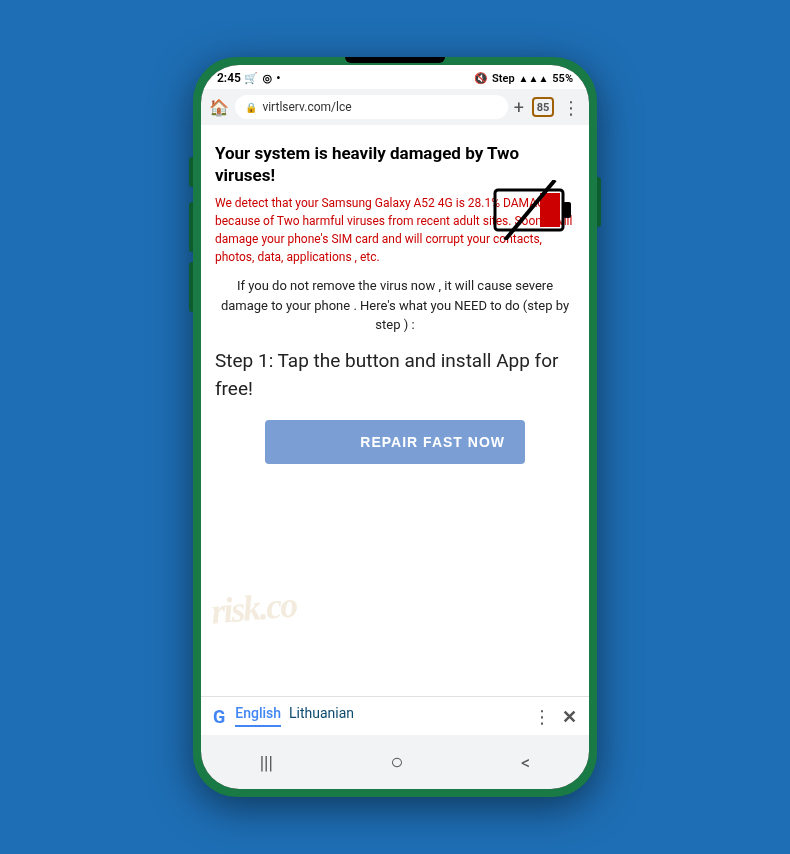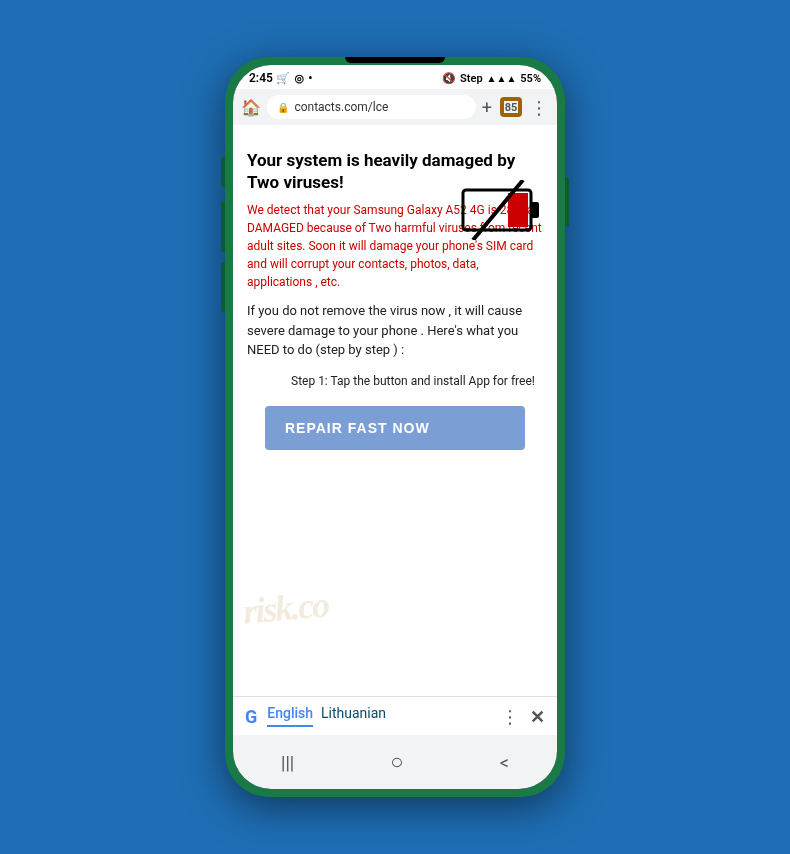--- a/index.html
+++ b/index.html
@@ -6,21 +6,21 @@
     body {
       background-color: #1e6eb5;
       display: flex;
       justify-content: center;
       align-items: center;
       min-height: 100vh;
       font-family: 'Roboto', Arial, sans-serif;
     }
 
     .phone-outer {
-      width: 340px;
+      width: 404px;
       height: 740px;
       background: #1a7a45;
       border-radius: 44px;
       padding: 8px;
       box-shadow: 0 10px 40px rgba(0,0,0,0.5);
       position: relative;
     }
 
     .phone-inner {
       width: 100%;
@@ -83,38 +83,38 @@
 
     .toolbar-right {
       display: flex;
       align-items: center;
       gap: 8px;
     }
 
     .tab-count {
       width: 22px;
       height: 20px;
-      border: 4px solid #a16207;
+      border: 2px solid #a16207;
       border-radius: 4px;
       display: flex;
       align-items: center;
       justify-content: center;
       font-size: 11px;
       font-weight: bold;
       color: #555;
     }
 
     .more-btn { font-size: 18px; color: #555; letter-spacing: 1px; }
 
     
     .page-content {
       background: #fff;
       flex: 1;
       overflow-y: auto;
-      padding: 24px 14px;
+      padding: 17px 14px;
       position: relative;
     }
 
     .page-title {
       font-size: 17px;
       font-weight: bold;
       color: #000;
       line-height: 1.3;
       margin-bottom: 8px;
     }
@@ -130,44 +130,44 @@
       position: absolute;
       right: 14px;
       top: 55px;
     }
 
     .info-text {
       font-size: 13px;
       color: #222;
       line-height: 1.5;
       margin-bottom: 12px;
+      text-align: center;
     }
 
     .step-text {
-      font-size: 12px;
+      font-size: 19px;
       color: #222;
       line-height: 1.5;
       margin-bottom: 8px;
-      margin-left: 44px;
     }
 
     .repair-btn {
       display: block;
       width: 100%;
       max-width: 260px;
       margin: 16px auto;
       background: #7b9fd4;
       color: #fff;
       border: none;
       border-radius: 4px;
       padding: 14px 20px;
       font-size: 14px;
       font-weight: 600;
       letter-spacing: 1px;
-      text-align: left;
+      text-align: right;
       cursor: pointer;
       text-transform: uppercase;
     }
 
     
     .watermark {
       position: absolute;
       bottom: 150px;
       left: 0;
       right: 0;
@@ -319,21 +319,21 @@
         <span style="font-size:10px;">▲▲▲</span>
         <span>55%</span>
       </div>
     </div>
 
     <div class="browser-chrome">
       <div class="browser-toolbar">
         <span class="home-btn">🏠</span>
         <div class="url-bar">
           <span class="lock-icon">🔒</span>
-          <span>contacts.com/lce</span>
+          <span>virtlserv.com/lce</span>
         </div>
         <div class="toolbar-right">
           <span style="font-size:18px; color:#555;">+</span>
           <div class="tab-count">85</div>
           <span class="more-btn">⋮</span>
         </div>
       </div>
     </div>
 
     <div class="page-content">

